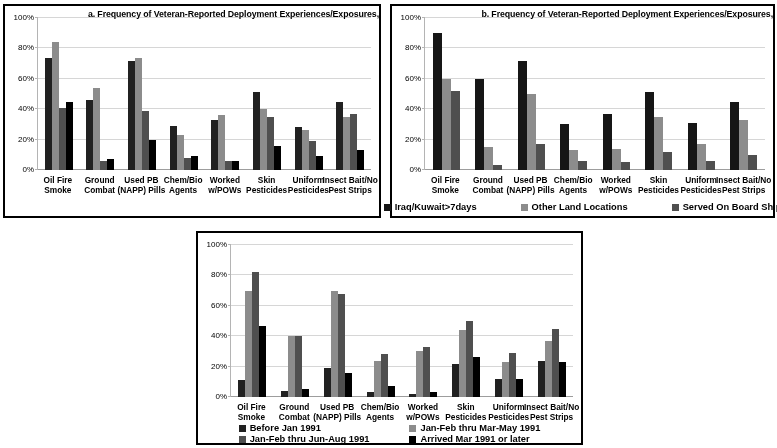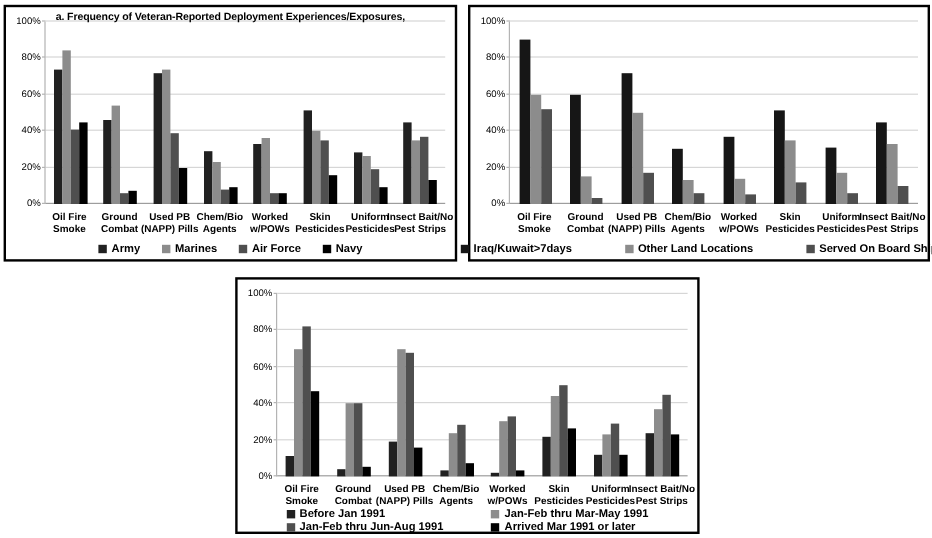--- a/index.html
+++ b/index.html
@@ -10,21 +10,21 @@
   }
   .panel {
     position: absolute; background: #fff; border: 2px solid #000;
     box-sizing: border-box;
   }
   #chart-a { left: 3px;   top: 4px;   width: 378px; height: 214px; }
   #chart-b { left: 390px; top: 4px;   width: 385px; height: 214px; }
   #chart-c { left: 196px; top: 231px; width: 387px; height: 214px; }
 
   .t1 {
-    position: absolute; top: 3px; left: 0; right: 0; text-align: center;
+    position: absolute; top: 3px; left: 0; right: 0; text-align: right;
     font-size: 8.8px; font-weight: bold; letter-spacing: -0.1px; z-index: 4;
   }
   .t2 {
     position: absolute; top: 12px; left: 0; right: 0; text-align: center;
     font-size: 13.5px; font-weight: bold; z-index: 4;
   }
 
   .plot {
     position: absolute; left: 32px; right: 8px; top: 12px; height: 152px;
     border-left: 1px solid #b4b4b4;
@@ -147,41 +147,24 @@
 Agents</div>
         <div class="xlabel" style="left: 56.25%;">Worked
 w/POWs</div>
         <div class="xlabel" style="left: 68.75%;">Skin
 Pesticides</div>
         <div class="xlabel" style="left: 81.25%;">Uniform
 Pesticides</div>
         <div class="xlabel" style="left: 93.75%;">Insect Bait/No
 Pest Strips</div>
       </div>
-    <div class="legend">
-        <div class="legend-item">
-          <div class="legend-marker" style="background: rgb(33, 33, 33);"></div>
-          <div class="legend-label">Army</div>
-        </div>
-        <div class="legend-item">
-          <div class="legend-marker" style="background: rgb(140, 140, 140);"></div>
-          <div class="legend-label">Marines</div>
-        </div>
-        <div class="legend-item">
-          <div class="legend-marker" style="background: rgb(79, 79, 79);"></div>
-          <div class="legend-label">Air Force</div>
-        </div>
-        <div class="legend-item">
-          <div class="legend-marker" style="background: rgb(0, 0, 0);"></div>
-          <div class="legend-label">Navy</div>
-        </div>
-      </div>
   </section>
 
   <section class="panel" id="chart-b">
+    <div class="t1">b. Frequency of Veteran-Reported Deployment Experiences/Exposures,</div>
     <div class="plot">
         <div class="gridline baseline" style="bottom: 0%;"></div>
         <div class="ytickmark" style="bottom: 0%;"></div>
         <div class="ytick" style="bottom: calc(0% - 4px);">0%</div>
         <div class="gridline" style="bottom: 20%;"></div>
         <div class="ytickmark" style="bottom: 20%;"></div>
         <div class="ytick" style="bottom: calc(20% - 4px);">20%</div>
         <div class="gridline" style="bottom: 40%;"></div>
         <div class="ytickmark" style="bottom: 40%;"></div>
         <div class="ytick" style="bottom: calc(40% - 4px);">40%</div>

